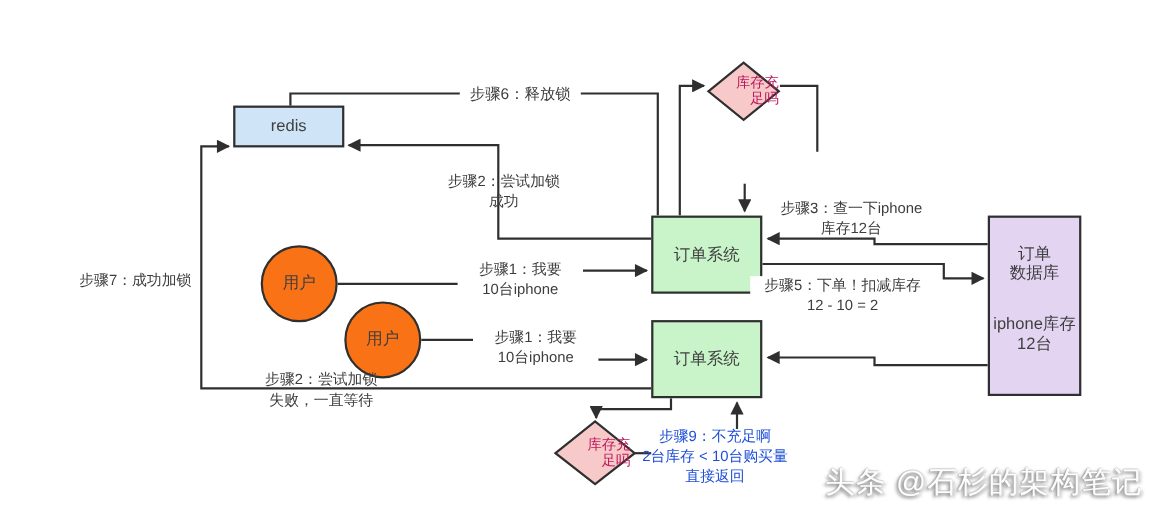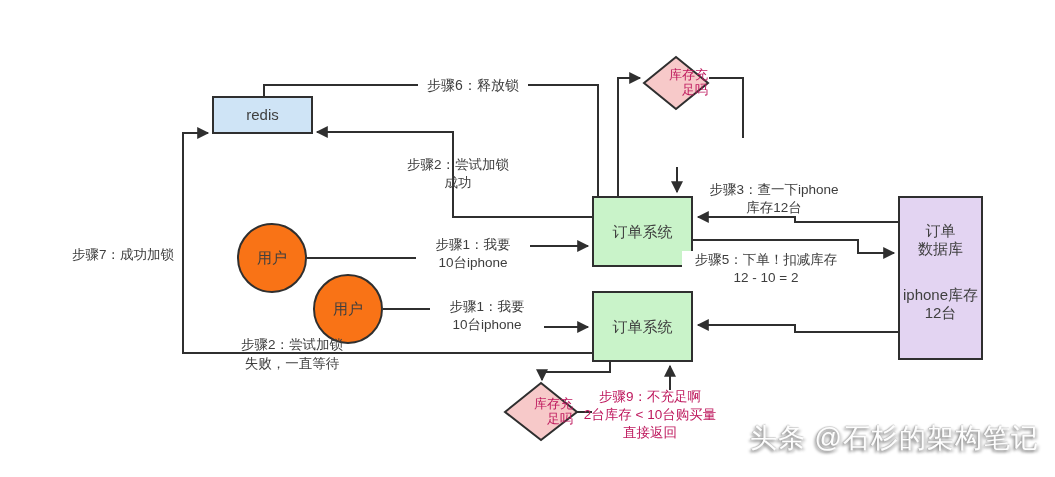--- a/index.html
+++ b/index.html
@@ -31,21 +31,21 @@
   .lbl-step6{left:418px;top:76px;width:110px;font-size:14px;}
   .lbl-step2s{left:398px;top:156px;width:120px;}
   .lbl-step7{left:66px;top:235px;width:114px;margin-top:11px;}
   .lbl-step2f{left:206px;top:335px;width:172px;line-height:19px;}
   .lbl-step1t{left:416px;top:236px;width:114px;}
   .lbl-step1b{left:430px;top:298px;width:114px;}
   .lbl-step4{left:664px;top:139px;width:178px;}
   .lbl-step3{left:694px;top:181px;width:160px;}
   .lbl-step5{left:682px;top:229px;width:168px;margin-top:22px;}
   .lbl-step8{left:678px;top:348px;width:168px;}
-  .lbl-step9{left:570px;top:388px;width:160px;color:#be185d;}
+  .lbl-step9{left:570px;top:388px;width:160px;color:#1d4ed8;}
   .diamond-lbl{
     position:absolute;font-size:13px;line-height:1.15;text-align:right;
     white-space:pre-line;color:#be185d;
   }
   .dl-top{left:644px;top:68px;width:64px;}
   .dl-bottom{left:509px;top:397px;width:64px;}
   .watermark{
     position:absolute;left:750px;top:420px;width:300px;
     font-size:27px;font-weight:normal;color:#fdfdfd;letter-spacing:1px;
     text-shadow:-2px 2px 3px #8c8c8c,2px 2px 3px #b9b9b9,0 -1px 1px #d6d6d6,-1px 0 1px #c2c2c2;

